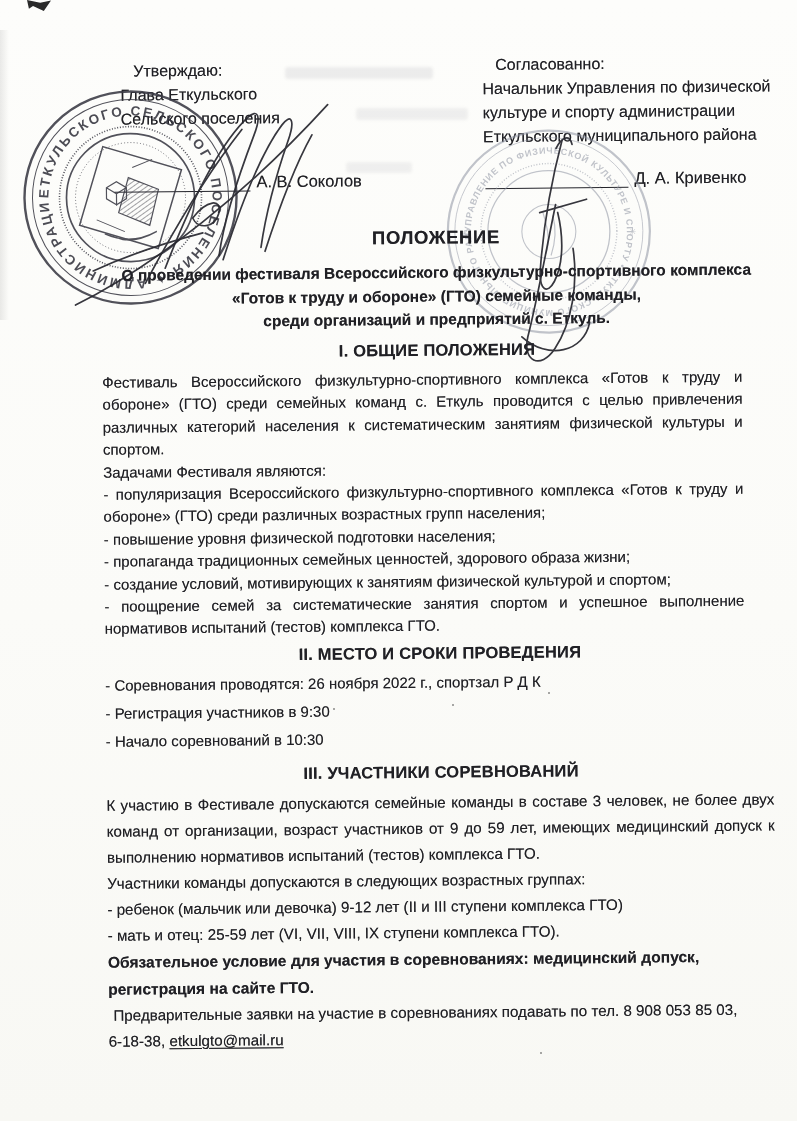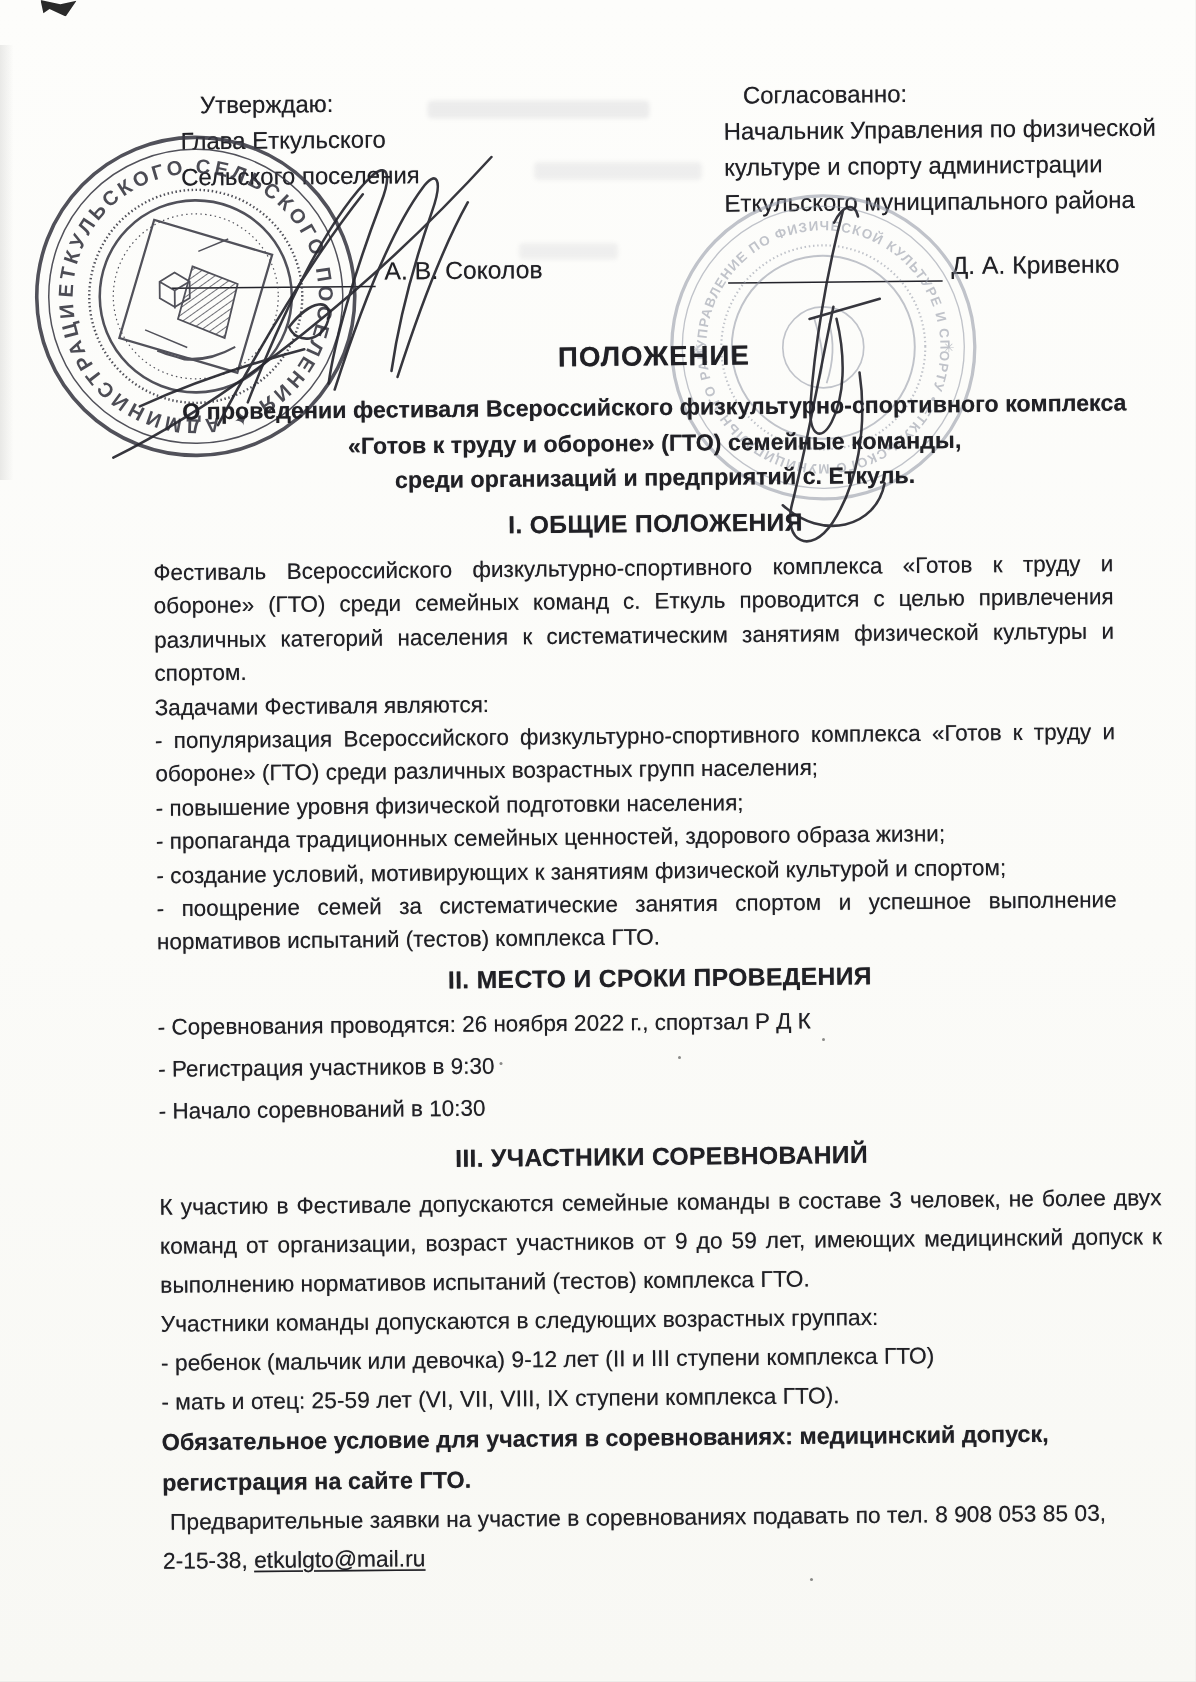--- a/index.html
+++ b/index.html
@@ -145,21 +145,21 @@
     </div>
 
     <div class="abs b center hd nw txt" style="left:103px;top:763px;width:672px;">III. УЧАСТНИКИ СОРЕВНОВАНИЙ</div>
     <div class="abs sec3" style="left:104px;top:790px;width:668px;">
       <div class="just txt">К участию в Фестивале допускаются семейные команды в составе 3 человек, не более двух команд от организации, возраст участников от 9 до 59 лет, имеющих медицинский допуск к выполнению нормативов испытаний (тестов) комплекса ГТО.</div>
       <div class="nw txt">Участники команды допускаются в следующих возрастных группах:</div>
       <div class="nw txt">- ребенок (мальчик или девочка) 9-12 лет (II и III ступени комплекса ГТО)</div>
       <div class="nw txt">- мать и отец: 25-59 лет (VI, VII, VIII, IX ступени комплекса ГТО).</div>
       <div class="b mand txt">Обязательное условие для участия в соревнованиях: медицинский допуск, регистрация на сайте ГТО.</div>
       <div class="nw txt" style="padding-left:5px;">Предварительные заявки на участие в соревнованиях подавать по тел. 8 908 053 85 03,</div>
-      <div class="nw txt"><span>2-15-38, </span><span class="email">etkulgto@mail.ru</span></div>
+      <div class="nw txt"><span>6-18-38, </span><span class="email">etkulgto@mail.ru</span></div>
     </div>
 
     <svg class="abs" style="left:0;top:0;" width="797" height="1121" viewBox="0 0 797 1121">
       <g stroke="#26262e" stroke-width="1.7" fill="none" stroke-linecap="round" opacity="0.92">
         <path d="M 78 302 C 160 262 252 190 332 104"></path>
         <path d="M 96 268 C 132 252 170 240 206 231"></path>
         <path d="M 148 281 C 180 222 214 168 246 128"></path>
         <path d="M 168 266 C 196 196 226 140 252 116 C 262 107 266 114 258 134 C 240 180 226 226 222 254"></path>
         <path d="M 226 258 C 246 198 266 150 286 124 C 295 112 300 118 292 140 C 277 182 268 220 264 246"></path>
         <path d="M 268 250 C 284 202 300 162 316 134"></path>

